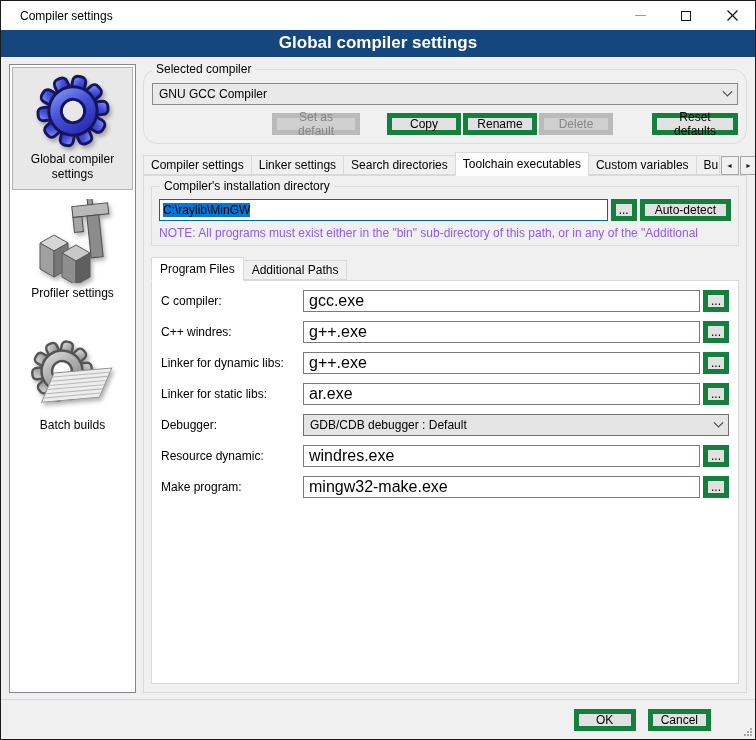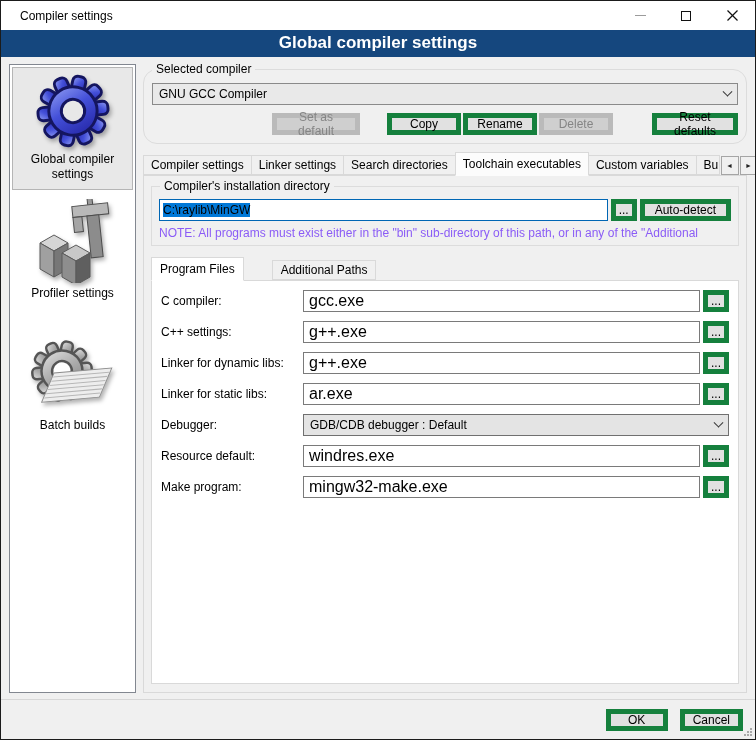--- a/index.html
+++ b/index.html
@@ -76,38 +76,38 @@
   .install-row { display:flex; gap:3px; }
   .textbox-focused { flex:1; height:22px; border:1px solid #0066b4; background:#fff;
     display:flex; align-items:center; padding:0 3px; overflow:hidden; }
   .sel-text { background:#0078d7; color:#000000; white-space:nowrap; }
   .browse-btn { width:23px; flex-shrink:0; }
   .autodetect-btn { padding:0 10px; flex-shrink:0; }
   .note-line { margin-top:5px; color:#8b5cf6; white-space:nowrap; overflow:hidden; }
 
   
   .subnb { flex:1; display:flex; flex-direction:column; margin-top:10px; min-height:0; }
-  .subtabs { display:flex; align-items:flex-end; height:24px; flex-shrink:0; position:relative; z-index:2;gap:29px; }
+  .subtabs { display:flex; align-items:flex-end; height:24px; flex-shrink:0; position:relative; z-index:2; }
   .subtab { height:20px; line-height:19px; padding:0 8px; background:#f0f0f0;
     border:1px solid #d9d9d9; margin-right:-1px; white-space:nowrap; }
   .subtab.active { height:24px; line-height:23px; background:#fff; border-bottom:1px solid #fff;
     margin-bottom:-1px; position:relative; z-index:3; }
   .subpage { flex:1; background:#fff; border:1px solid #d9d9d9; padding:9px 9px 8px; min-height:0;
     position:relative; z-index:1; }
 
   .form-row { display:flex; align-items:center; margin-bottom:9px; }
   .form-label { width:142px; flex-shrink:0; }
   .form-input { flex:1; height:22px; border:1px solid #7a7a7a; background:#fff;
     font-family:"Liberation Sans", sans-serif; font-size:16px; padding:0 5px; min-width:0; }
   .form-browse { width:23px; height:22px; margin-left:3px; flex-shrink:0; }
   .combo.debugger { flex:1; border-color:#707070; background:#e4e4e4; }
 
   
   .footer { height:40px; flex-shrink:0; border-top:1px solid #d7d7d7; background:#f0f0f0;
-    display:flex; align-items:center; justify-content:flex-end; gap:12px; padding-right:12px; }
+    display:flex; align-items:center; justify-content:flex-end; gap:12px; padding-right:44px; }
   .footer .btn { min-width:62px; }
   .resize-grip { position:absolute; right:2px; bottom:2px; }
 </style>
 </head>
 <body>
 
 <svg width="0" height="0" style="position:absolute">
   <defs>
     <linearGradient id="gearBlue" x1="0" y1="0" x2="1" y2="1">
       <stop offset="0" stop-color="#97a4f4"></stop>
@@ -288,21 +288,21 @@
           </div>
           <div class="subpage">
 
             <div class="form-row">
               <span class="form-label">C compiler:</span>
               <input class="form-input" value="gcc.exe" style="">
               <button class="btn form-browse">...</button>
             </div>
 
             <div class="form-row">
-              <span class="form-label">C++ settings:</span>
+              <span class="form-label">C++ windres:</span>
               <input class="form-input" value="g++.exe" style="">
               <button class="btn form-browse">...</button>
             </div>
 
             <div class="form-row">
               <span class="form-label">Linker for dynamic libs:</span>
               <input class="form-input" value="g++.exe" style="">
               <button class="btn form-browse">...</button>
             </div>
 
@@ -314,21 +314,21 @@
 
             <div class="form-row">
               <span class="form-label">Debugger:</span>
               <div class="combo debugger">
                 <span class="combo-text">GDB/CDB debugger : Default</span>
                 <span class="chevron"></span>
               </div>
             </div>
 
             <div class="form-row">
-              <span class="form-label">Resource default:</span>
+              <span class="form-label">Resource dynamic:</span>
               <input class="form-input" value="windres.exe" style="">
               <button class="btn form-browse">...</button>
             </div>
 
             <div class="form-row">
               <span class="form-label">Make program:</span>
               <input class="form-input" value="mingw32-make.exe" style="">
               <button class="btn form-browse">...</button>
             </div>
 

